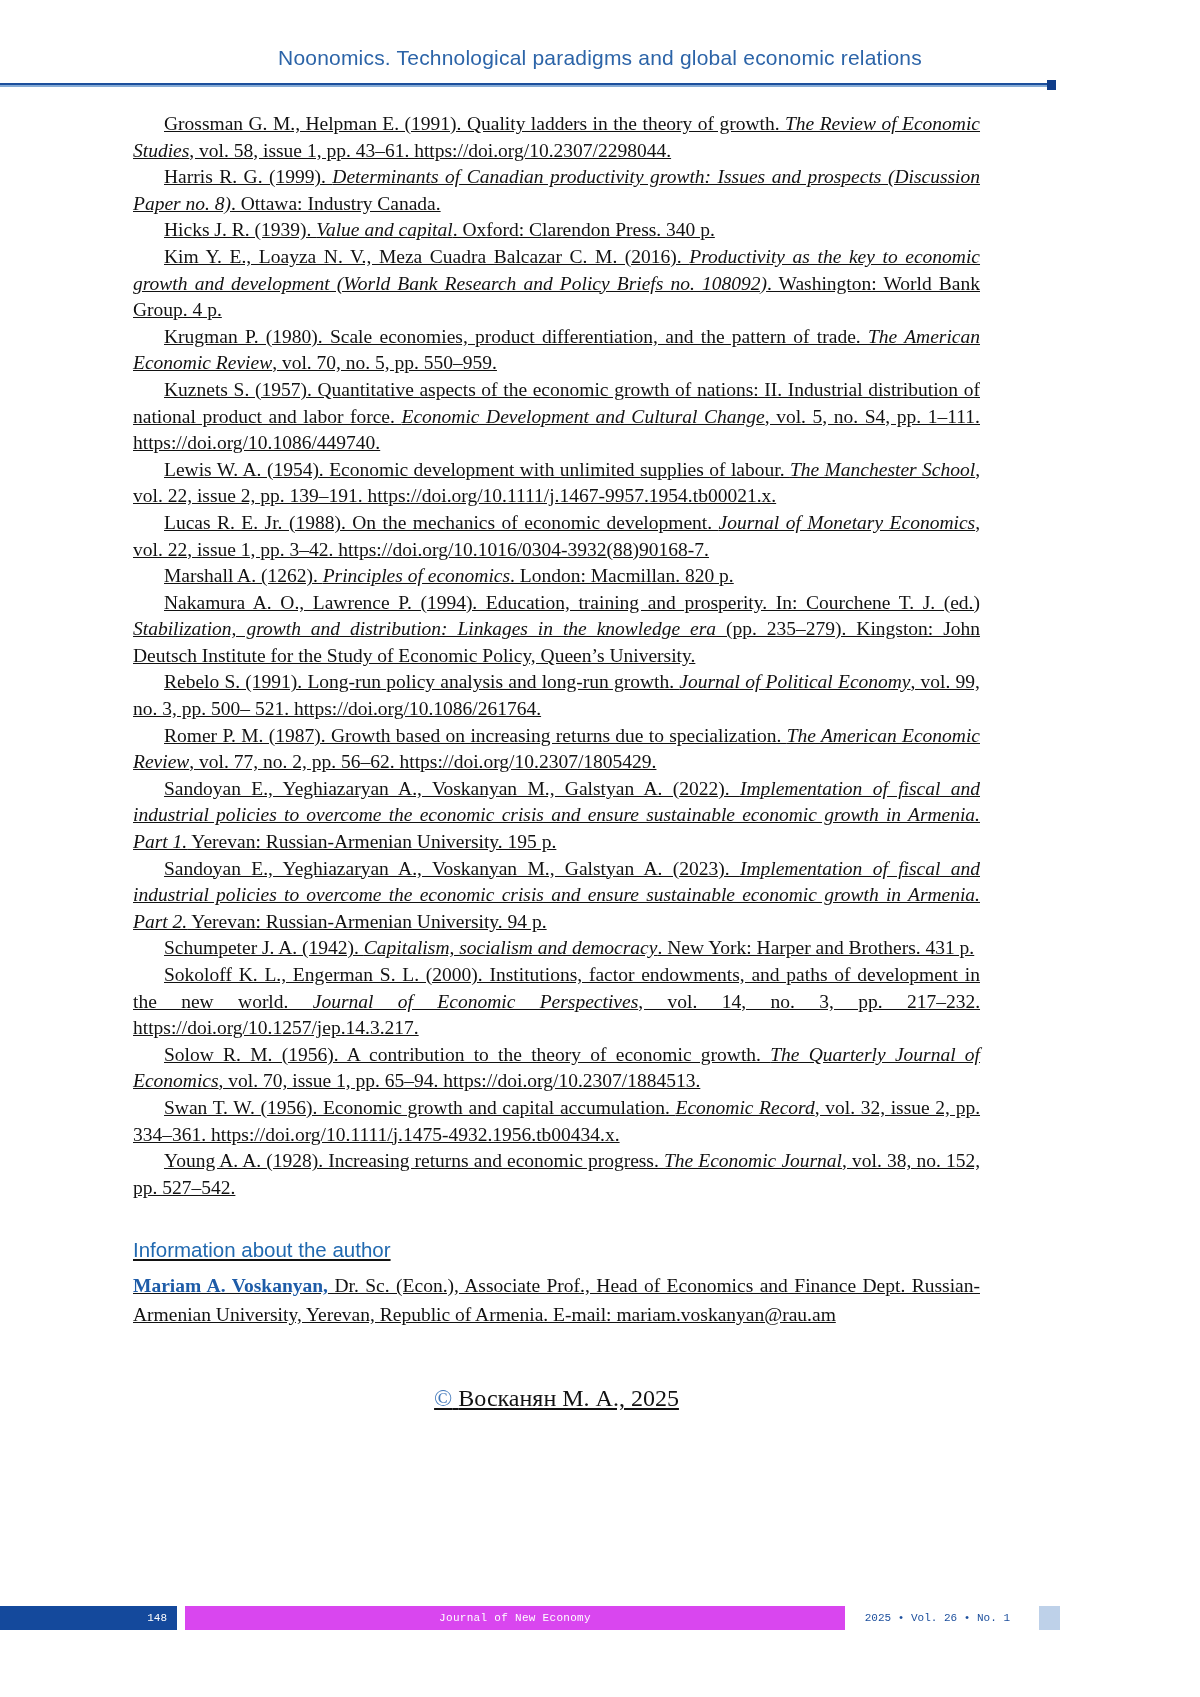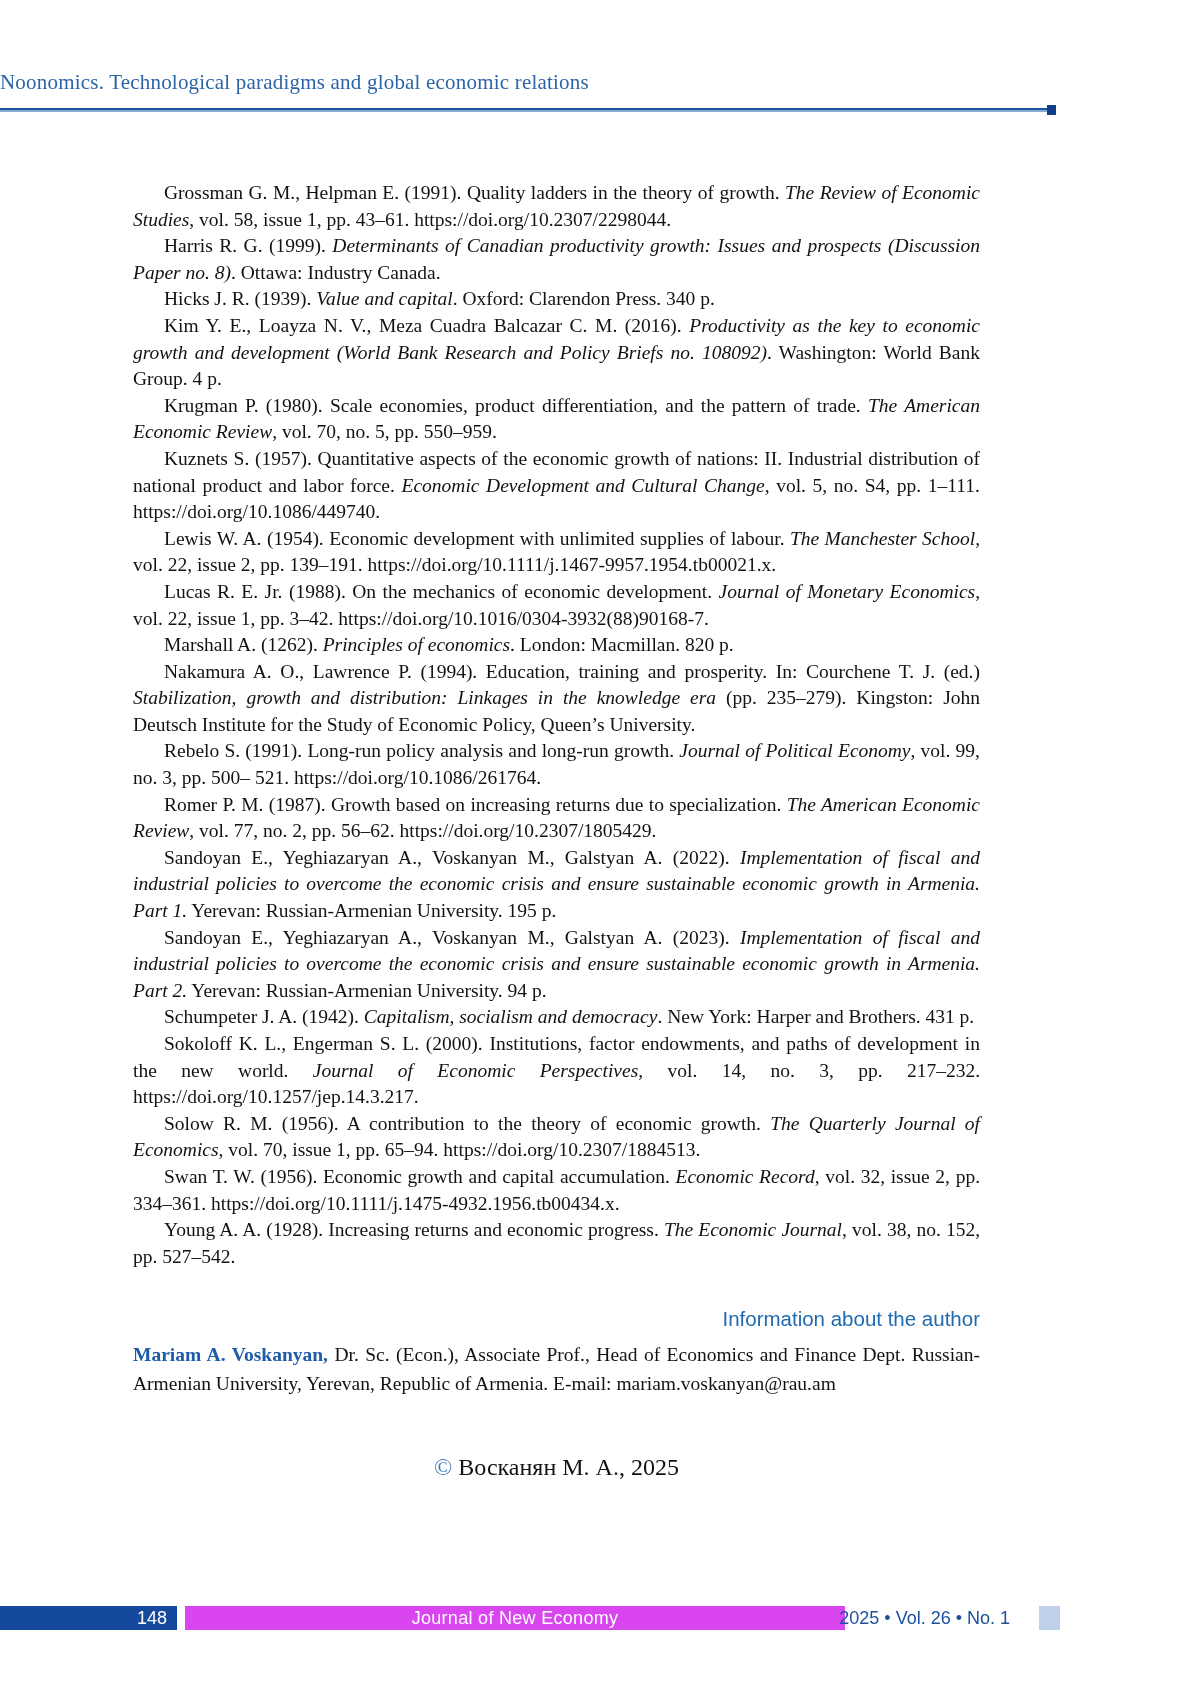--- a/index.html
+++ b/index.html
@@ -4,56 +4,56 @@
 <title>Journal page</title>
 <style>
   * { margin:0; padding:0; box-sizing:border-box; }
   html,body { background:#ffffff; }
   .page {
     position:relative; width:1200px; height:1697px; background:#fff;
     overflow:hidden; font-family:"Liberation Serif", serif; color:#121212;
   }
   
   .running-title {
-    padding-top:70px; text-align:left;
-    font-family:Liberation Serif, serif;
+    padding-top:46px; text-align:center;
+    font-family:Liberation Sans, sans-serif;
     font-size:21px; color:#2c64a8; letter-spacing:0.2px;
   }
   .header-rule {
     position:relative; margin-top:13px; margin-left:0;
     width:1048px; height:4px;
     background:linear-gradient(to bottom, #1c4f9d 0 50%, #85abd6 50% 100%);
   }
   .rule-endcap {
     position:absolute; right:-8px; top:-3px;
     width:9px; height:10px; background:#0f3d8a; display:block;
   }
   
-  .content { margin-left:133px; width:847px; margin-top:68px; }
+  .content { margin-left:133px; width:847px; margin-top:24px;text-decoration:underline; }
   .ref {
     text-align:justify; text-indent:31px;
     font-size:19.5px; line-height:26.6px; overflow-wrap:break-word;
   }
   .it { font-style:italic; }
   .info-heading {
-    margin-top:37px; text-align:right;
+    margin-top:37px; text-align:left;
     font-family:"Liberation Sans", sans-serif;
     font-size:20.5px; font-weight:normal; color:#2169b0;
   }
   .author-info {
     margin-top:9px; text-align:justify;
     font-size:19.5px; line-height:29px;
   }
   .author-name { font-weight:bold; color:#1e5ca8; }
   .copyright { margin-top:56px; text-align:center; font-size:24px; }
   .copy-symbol { color:#4379bb; }
   
   .page-footer {
     position:absolute; left:0; top:1606px; width:1077px; height:24px;
-    font-family:Liberation Sans, sans-serif; font-size:18px;
+    font-family:Liberation Mono, monospace; font-size:11px;
   }
   .pagenum-box {
     position:absolute; left:0; top:0; width:177px; height:24px;
     background:#14499c; color:#fff; text-align:right;
     padding-right:10px; line-height:24px;
   }
   .journal-bar {
     position:absolute; left:185px; top:0; width:660px; height:24px;
     background:#d946ef; color:#fff; text-align:center; line-height:24px;
     letter-spacing:0.3px;

